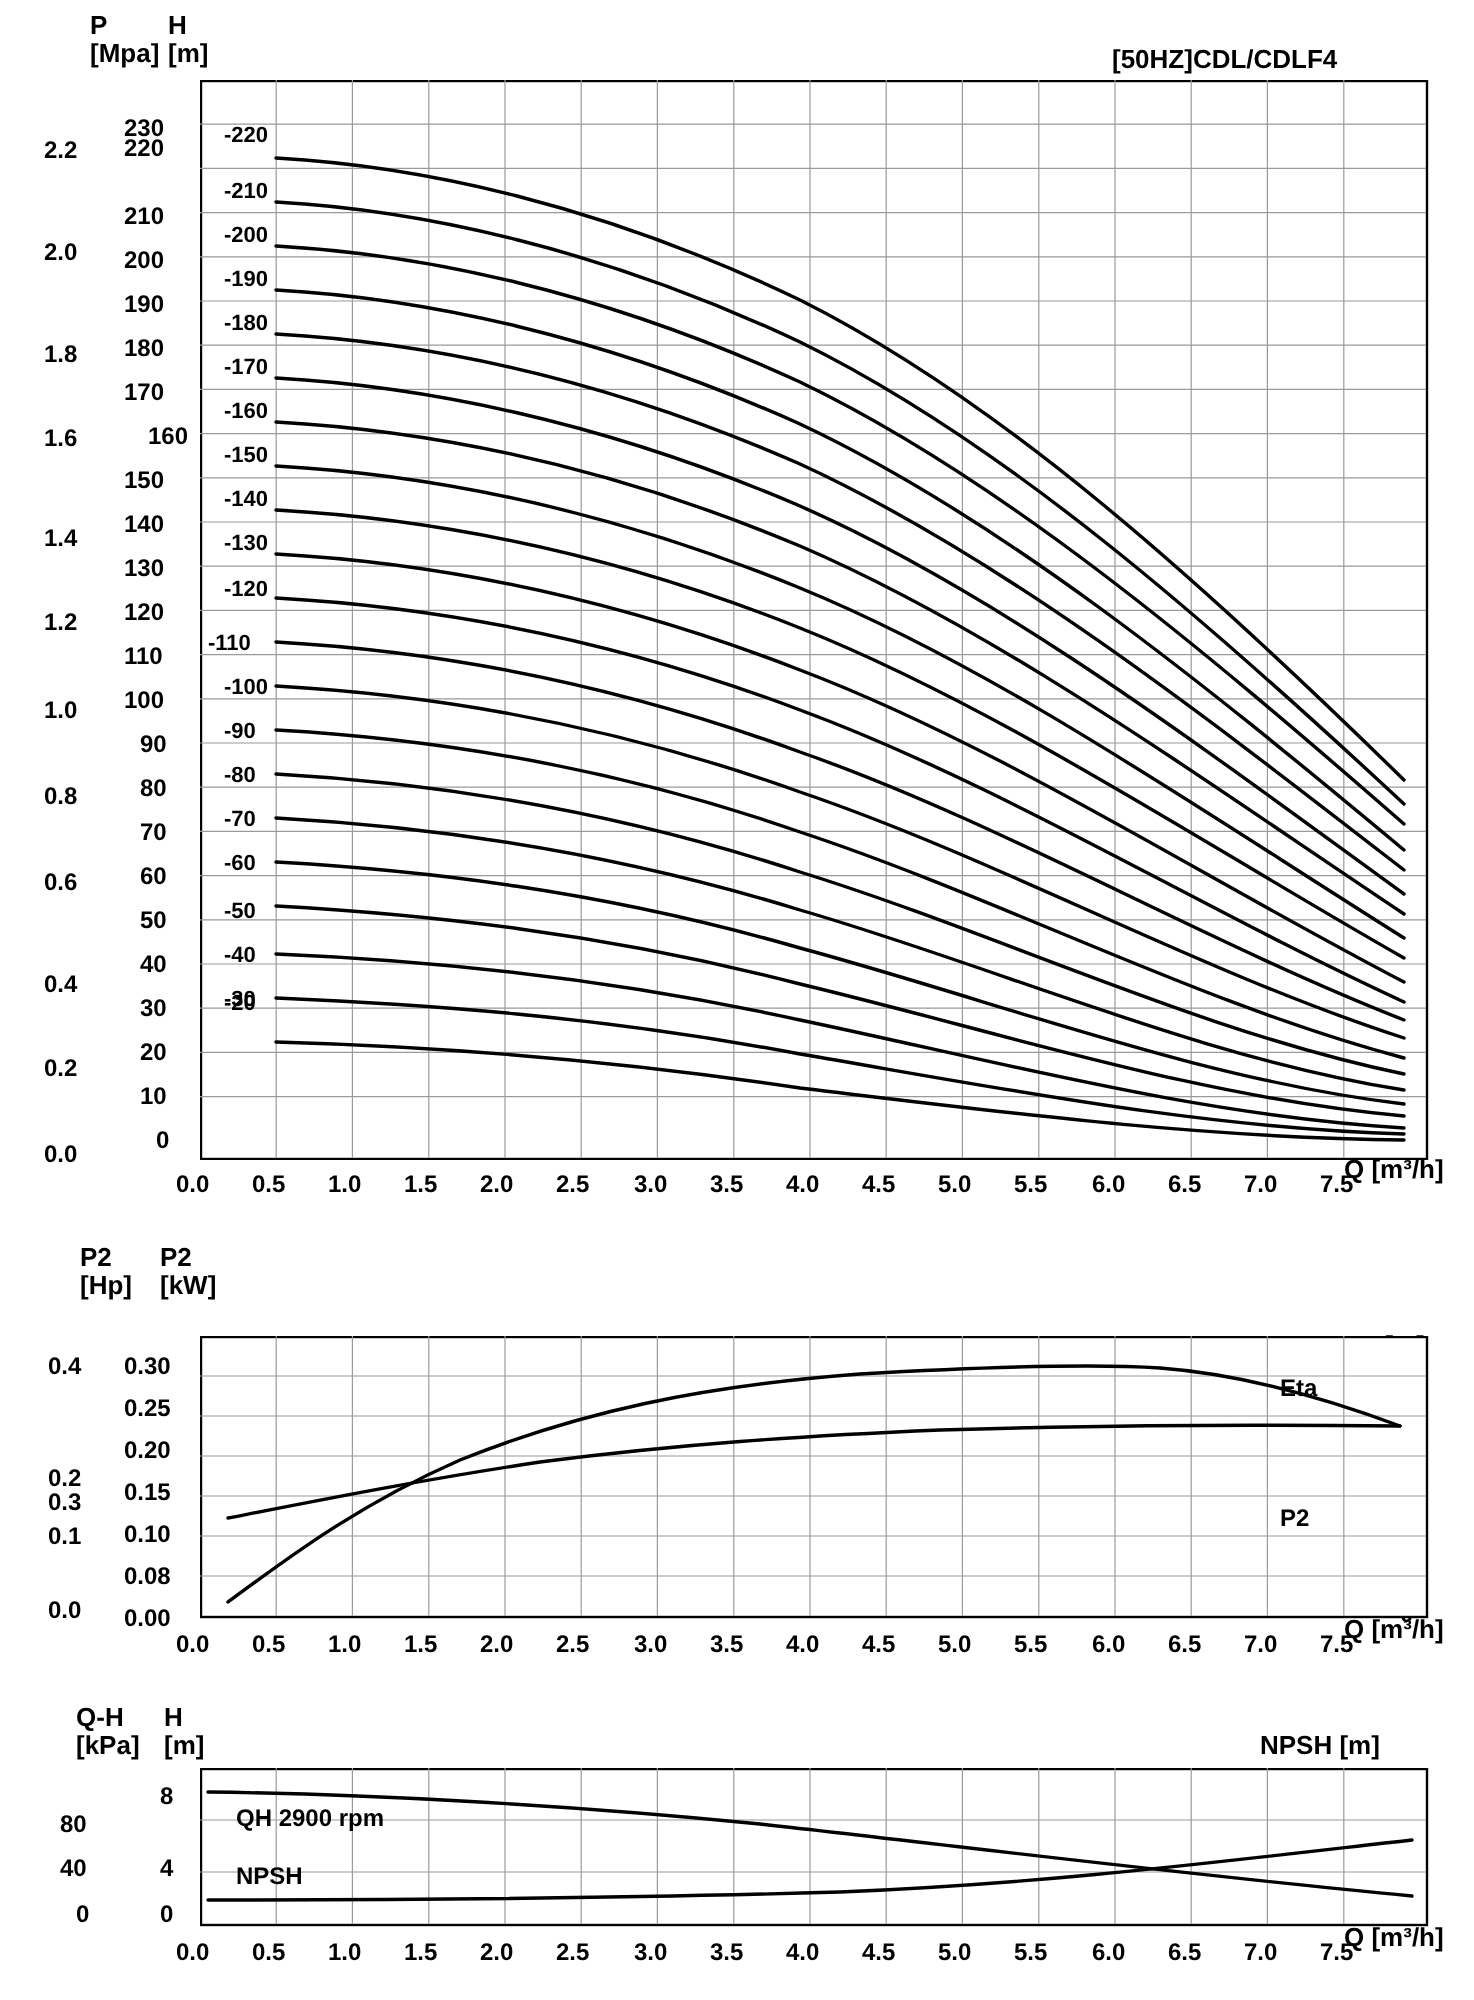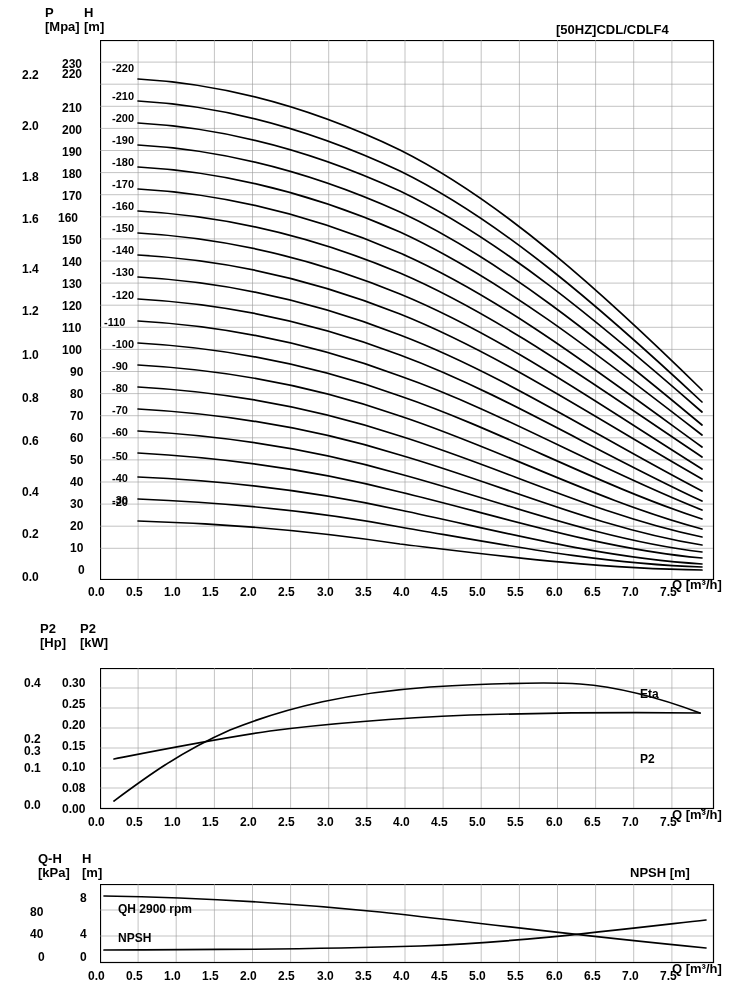--- a/index.html
+++ b/index.html
@@ -45,21 +45,21 @@
   <div class="abs tick" style="left:22px;top:527px;">0.2</div>
   <div class="abs tick" style="left:22px;top:570px;">0.0</div>
 
   <div class="abs tick" style="left:62px;top:57px;">230</div>
   <div class="abs tick" style="left:62px;top:67px;">220</div>
   <div class="abs tick" style="left:62px;top:101px;">210</div>
   <div class="abs tick" style="left:62px;top:123px;">200</div>
   <div class="abs tick" style="left:62px;top:145px;">190</div>
   <div class="abs tick" style="left:62px;top:167px;">180</div>
   <div class="abs tick" style="left:62px;top:189px;">170</div>
-  <div class="abs tick" style="left:58px;top:211px;">160</div>
+  <div class="abs tick" style="left:74px;top:211px;">160</div>
   <div class="abs tick" style="left:62px;top:233px;">150</div>
   <div class="abs tick" style="left:62px;top:255px;">140</div>
   <div class="abs tick" style="left:62px;top:277px;">130</div>
   <div class="abs tick" style="left:62px;top:299px;">120</div>
   <div class="abs tick" style="left:62px;top:321px;">110</div>
   <div class="abs tick" style="left:62px;top:343px;">100</div>
   <div class="abs tick" style="left:70px;top:365px;">90</div>
   <div class="abs tick" style="left:70px;top:387px;">80</div>
   <div class="abs tick" style="left:70px;top:409px;">70</div>
   <div class="abs tick" style="left:70px;top:431px;">60</div>

